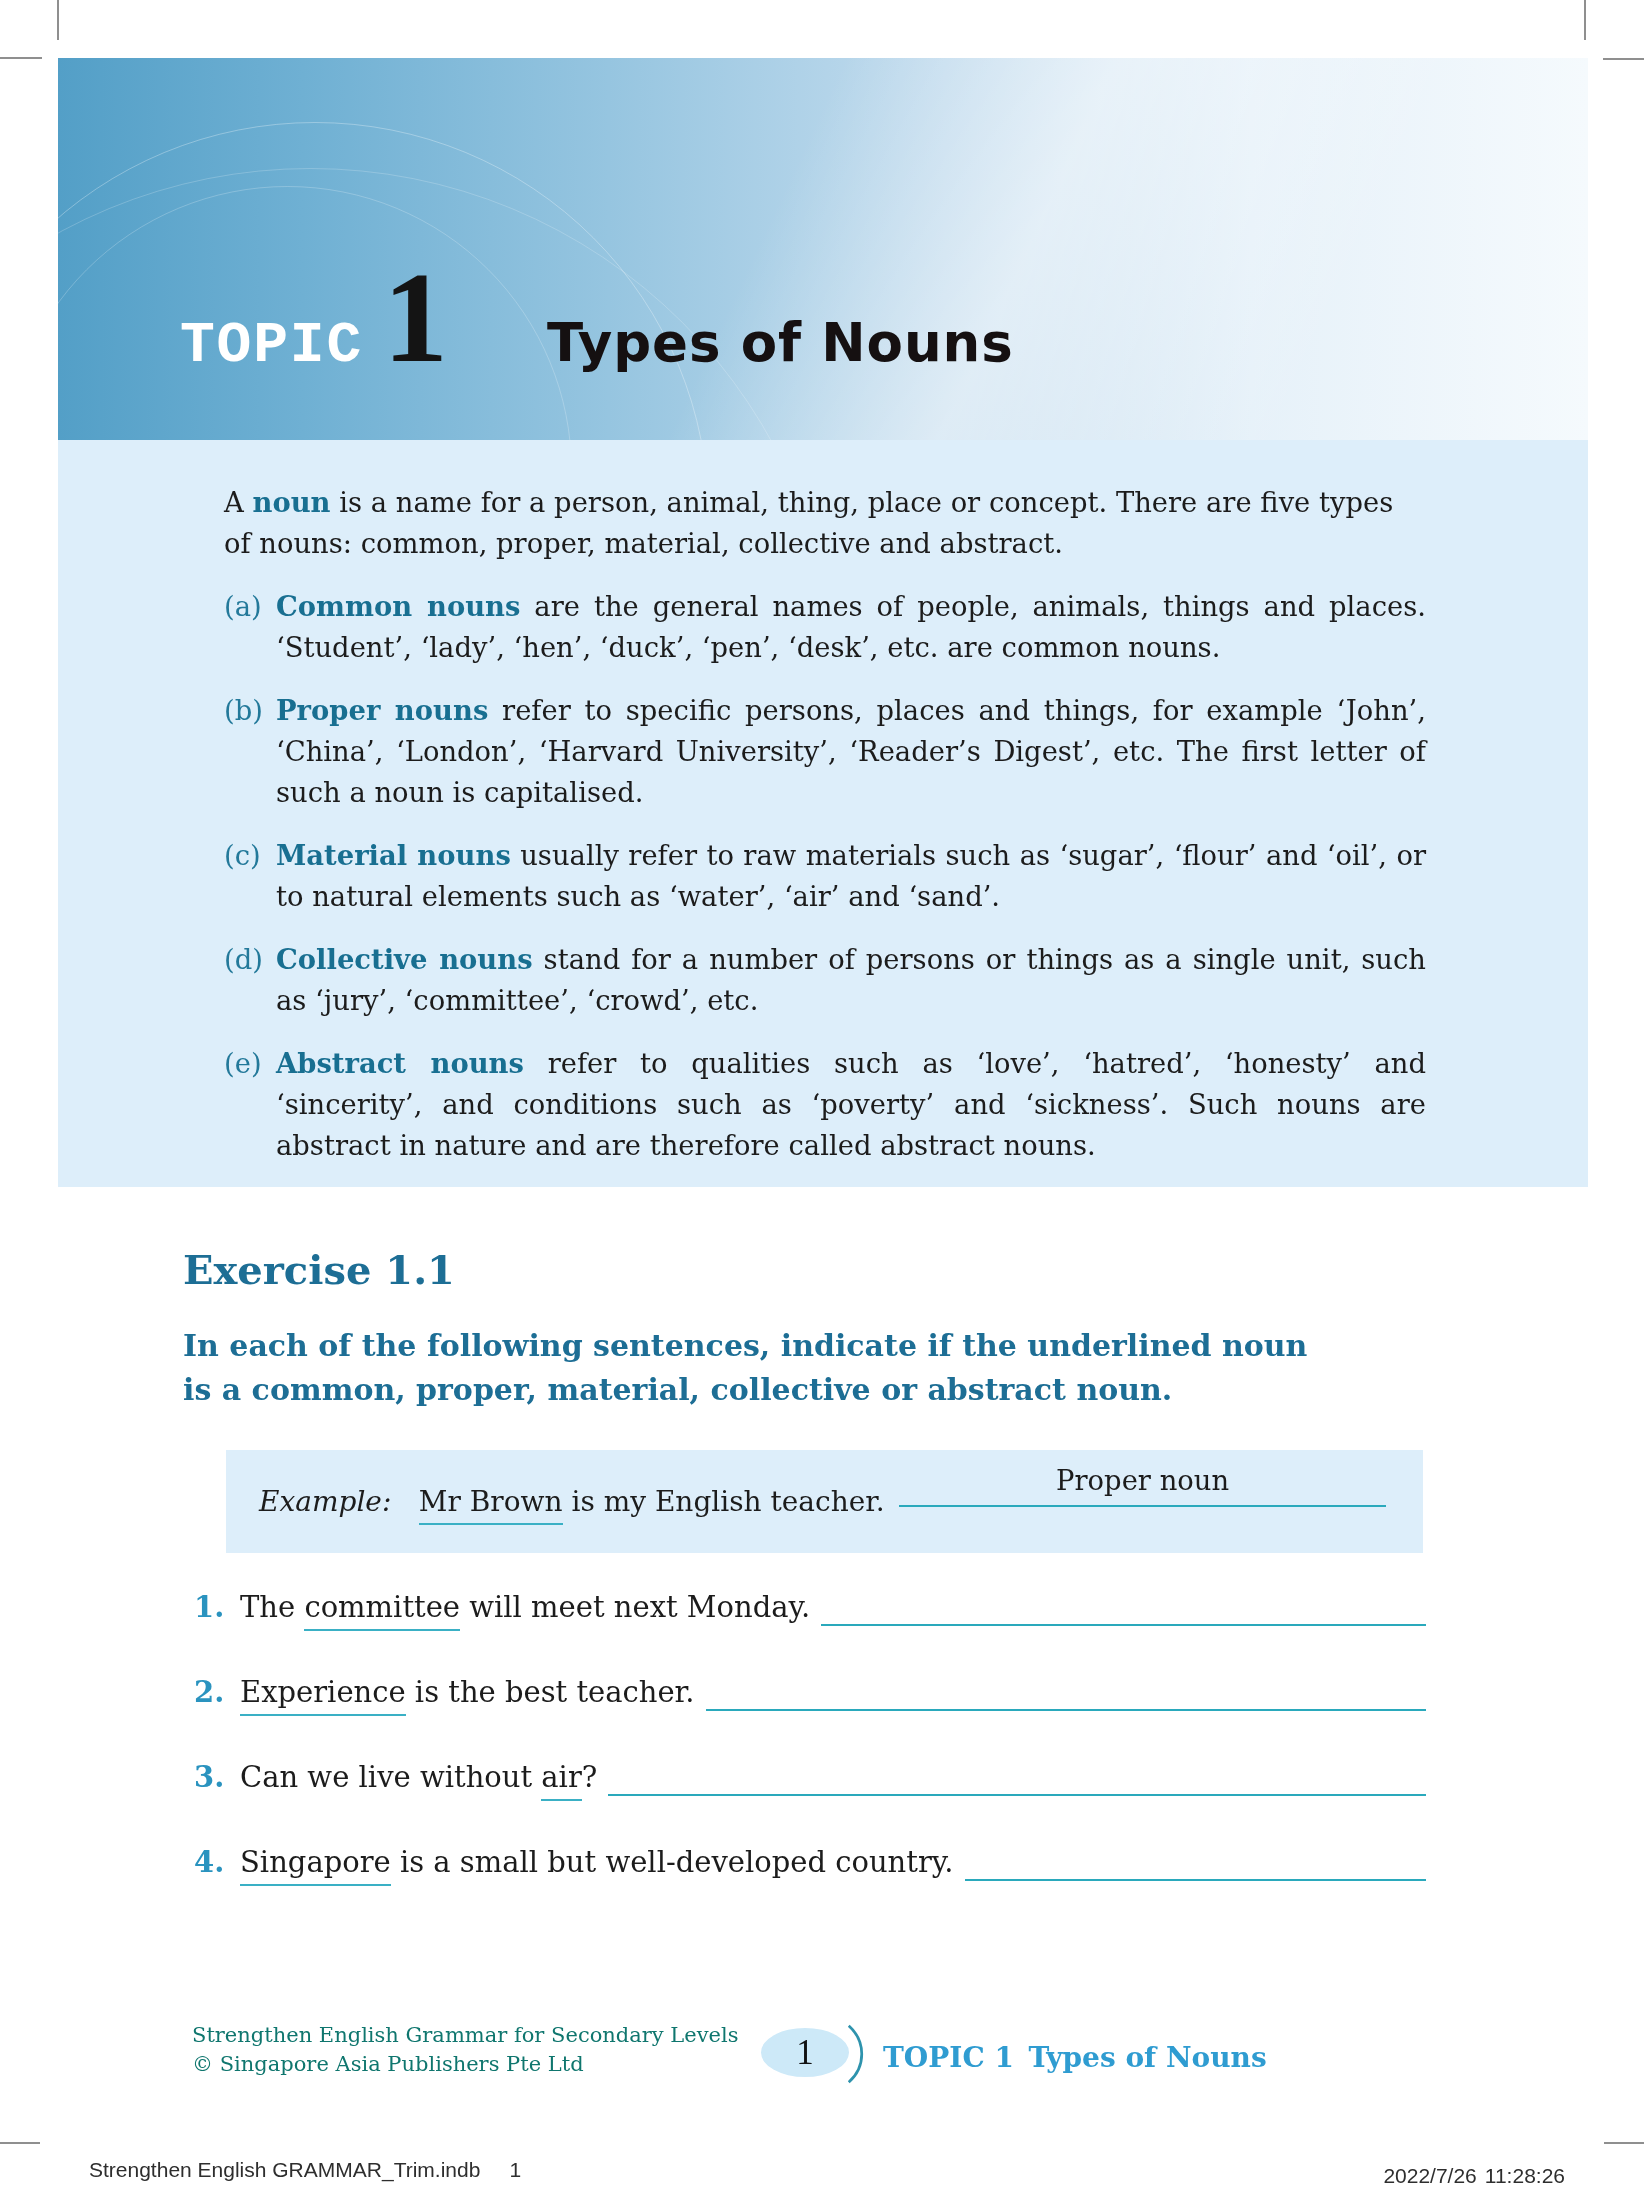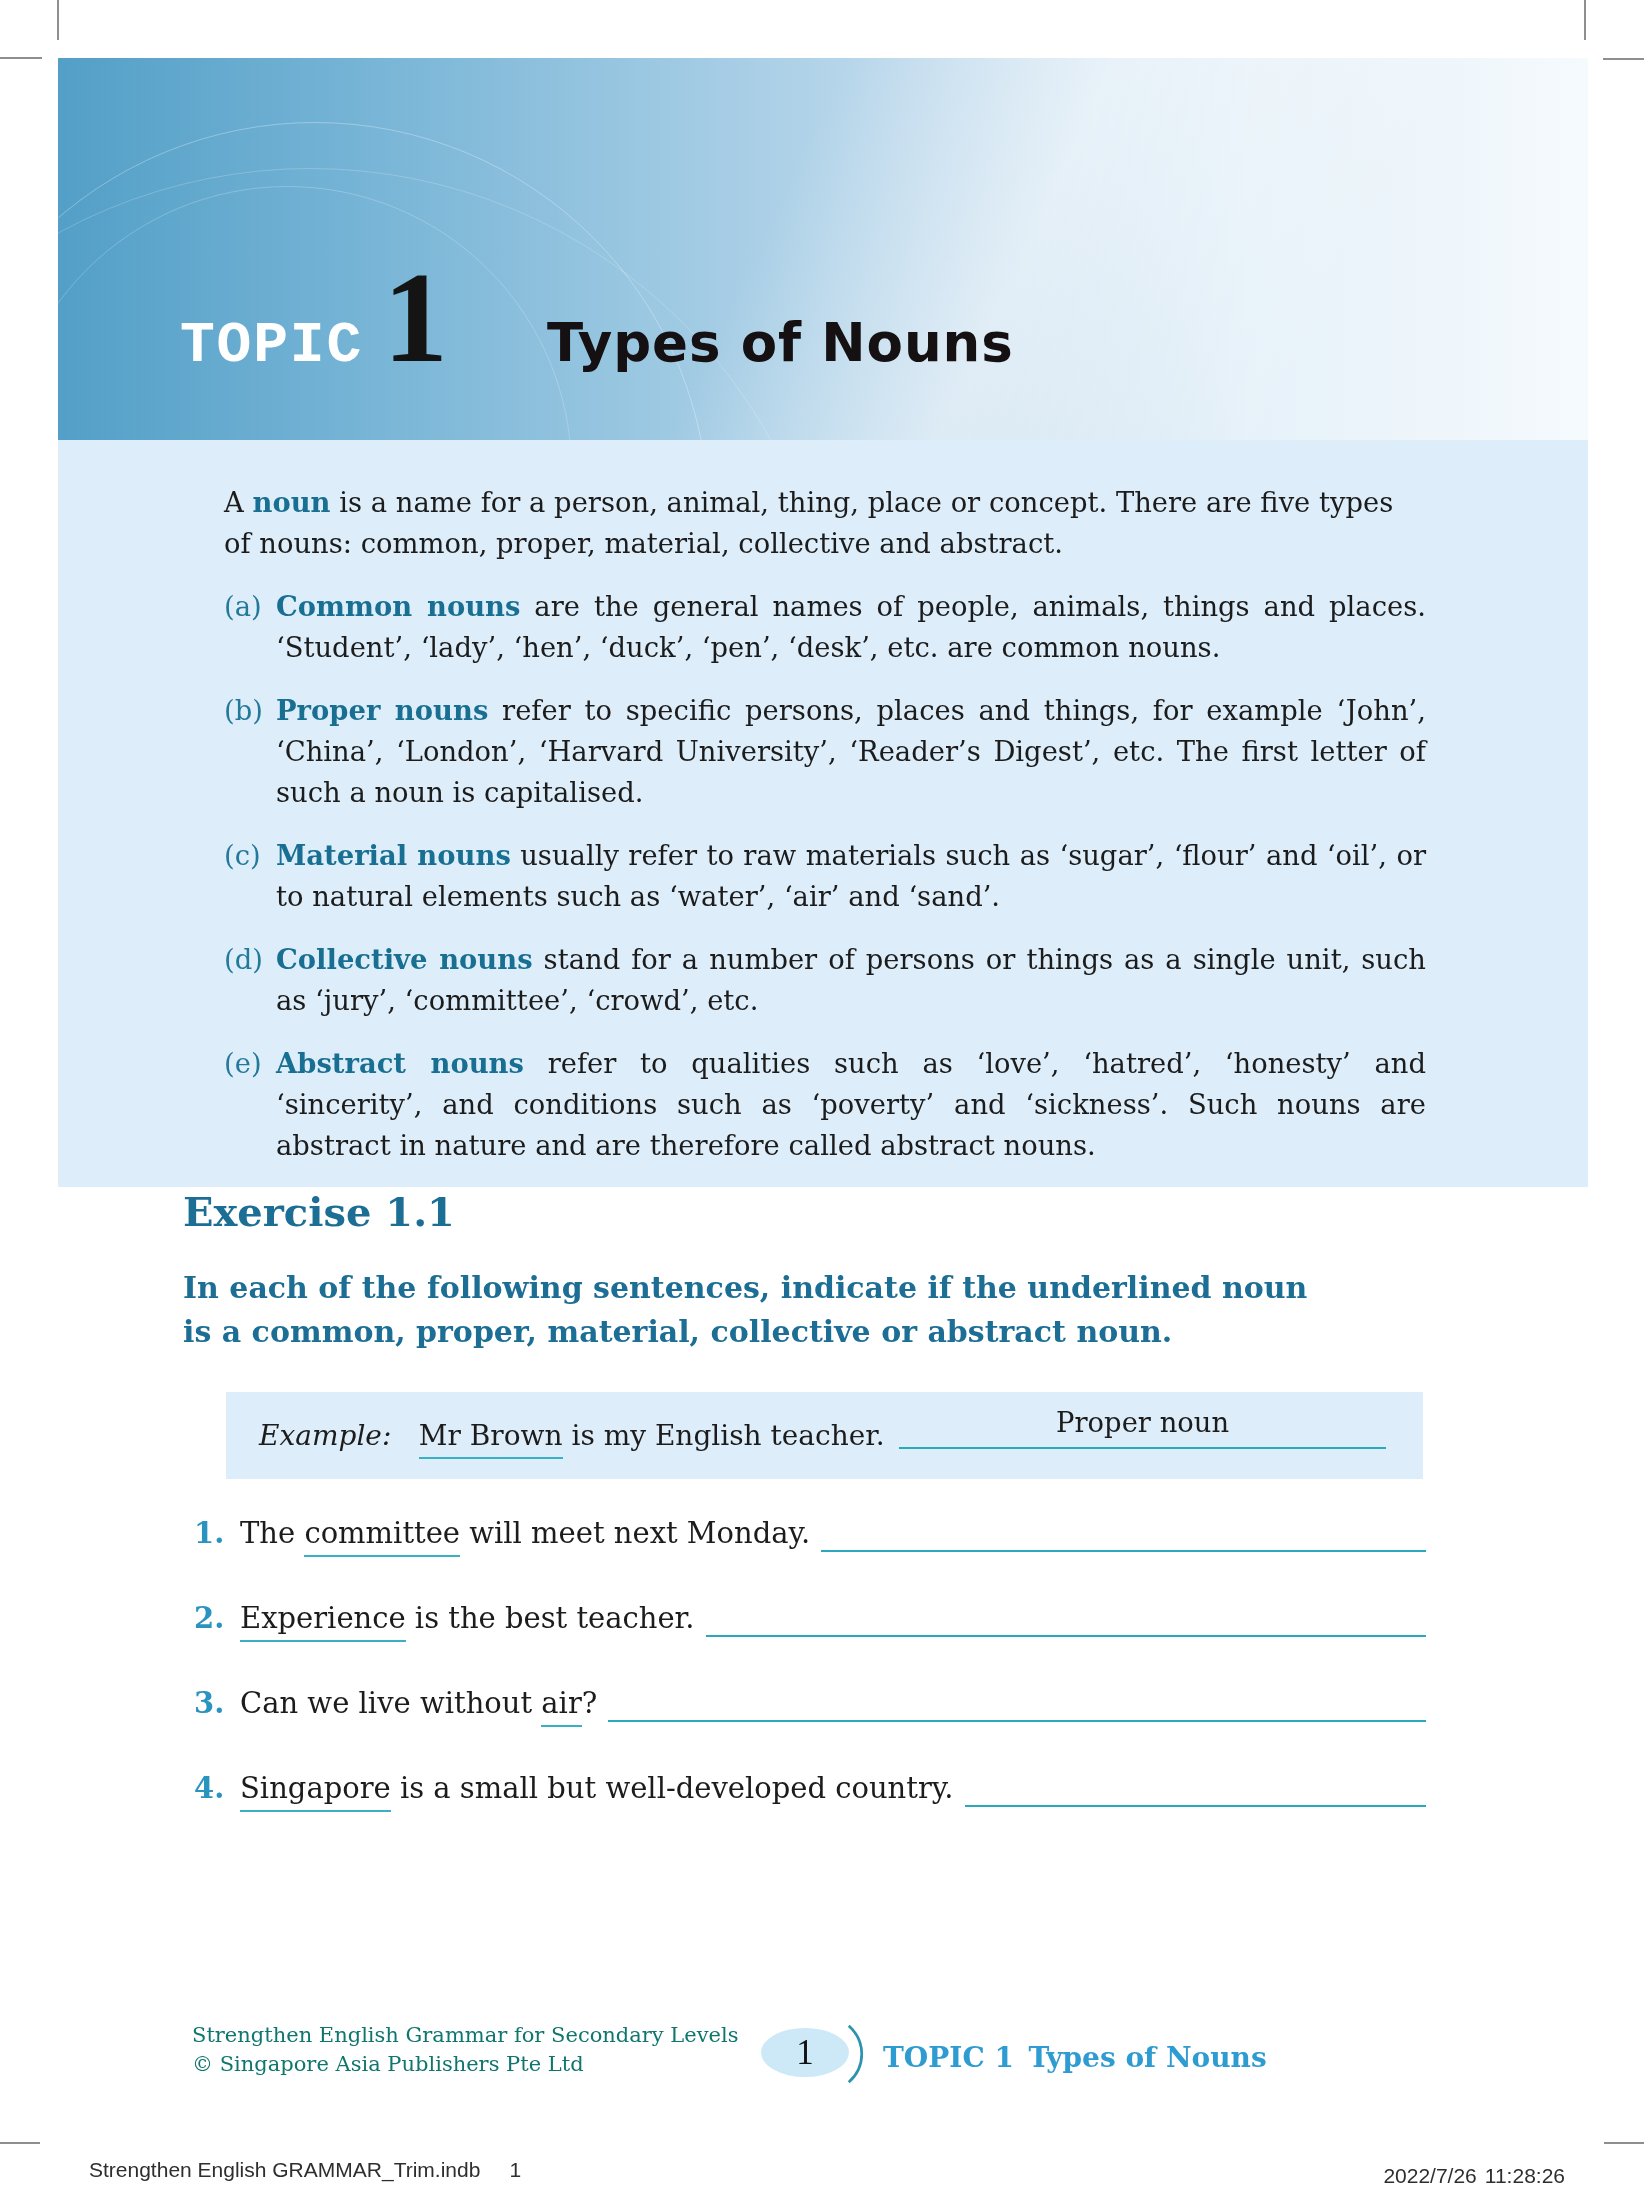--- a/index.html
+++ b/index.html
@@ -51,29 +51,29 @@
   .def-item{display:flex;margin-top:22px;}
   .def-label{flex:0 0 52px;color:#23799a;}
   .def-text{flex:1;text-align:justify;}
 
   
   .exercise{
     position:absolute;left:58px;top:1188px;width:1530px;box-sizing:border-box;
     padding:0 162px 0 125px;
   }
   .ex-heading{
-    font-weight:bold;font-size:40px;color:#1d6e95;
+    margin-top:58px;font-weight:bold;font-size:40px;color:#1d6e95;
     font-family:"DejaVu Serif", serif;letter-spacing:0px;
   }
   .ex-instructions{
     margin-top:31px;font-weight:bold;font-size:30px;line-height:44px;
     color:#1d6e95;max-width:1160px;
   }
   .example-box{
-    margin:38px 0 0 43px;width:1197px;height:87px;background:#ddeefa;
+    margin:38px 0 0 43px;width:1197px;height:103px;background:#ddeefa;
     box-sizing:border-box;display:flex;align-items:center;padding:0 37px 0 33px;
     font-size:28px;
   }
   .example-label{font-style:italic;}
   .example-sentence{margin-left:27.4px;white-space:nowrap;}
   .underlined{border-bottom:2.7px solid #3ab0c5;padding-bottom:4.6px;}
   .answer-area{
     flex:1;margin-left:14.6px;align-self:flex-start;margin-top:11px;
     text-align:center;font-size:27.4px;line-height:40px;
     border-bottom:2.7px solid #2aa9bc;padding-bottom:3.7px;

